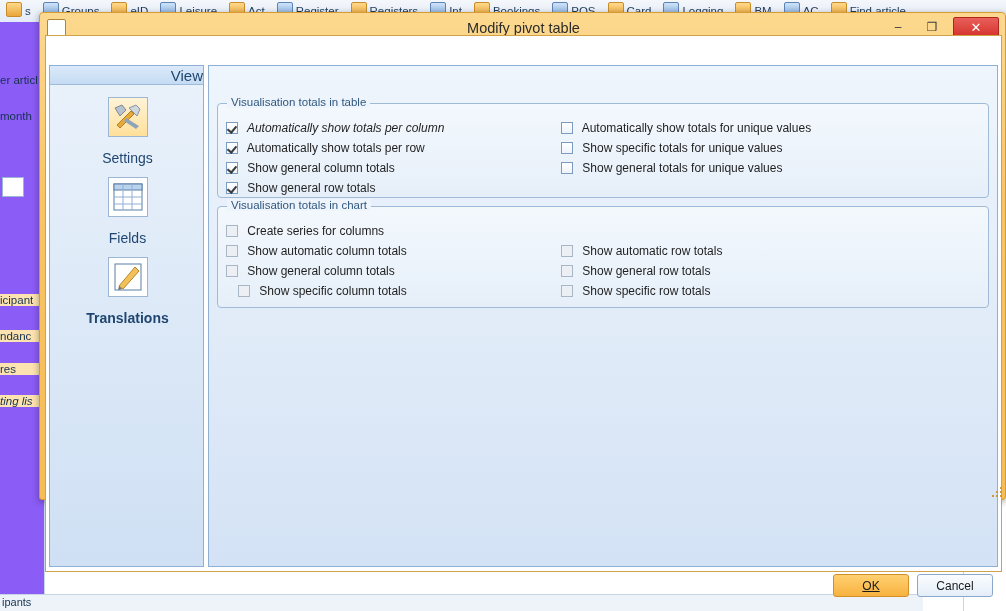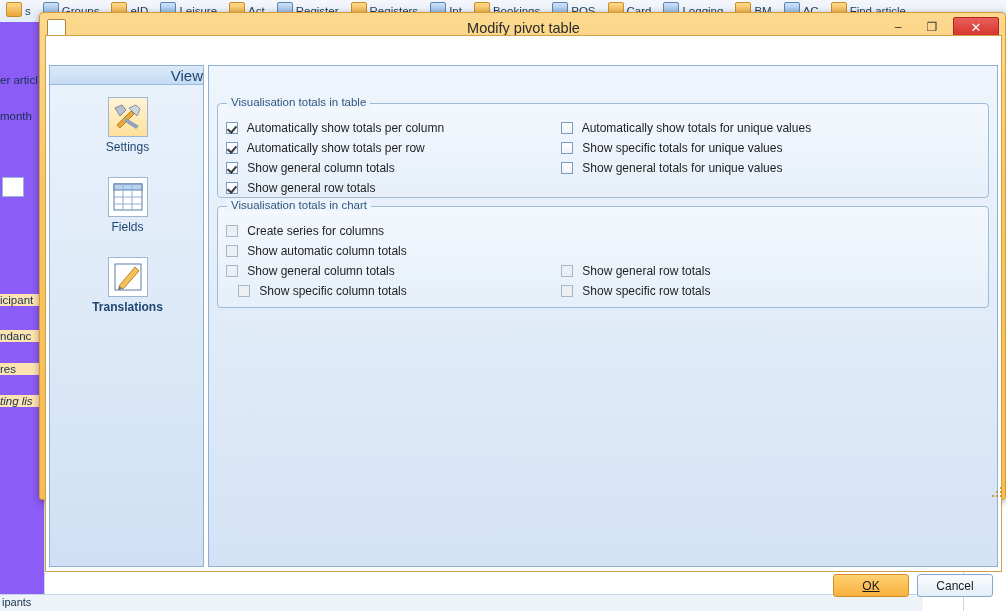--- a/index.html
+++ b/index.html
@@ -213,22 +213,22 @@
   }
   .nav-ico {
     width: 40px; height: 40px;
     margin: 0 auto;
     border: 1px solid #9db6d2;
     background: #ffffff;
     box-sizing: border-box;
     position: relative;
   }
   .nav-label {
-    margin-top: 3px;
-    font-size: 12px;
+    margin-top: 13px;
+    font-size: 14px;
     color: #1f4670;
   }
   .ico-settings {
     background: linear-gradient(to bottom, #fff4d8, #ffe09a);
   }
   .ico-fields {
     background: #ffffff;
   }
   .ico-translations {
     background: #ffffff;
@@ -435,21 +435,21 @@
         </div>
         <div class="nav-label">Translations</div>
       </div>
     </div>
 
     <div id="content-pane">
 
       <div class="groupbox" id="group-table">
         <div class="group-title">Visualisation totals in table</div>
 
-        <div class="chk-row" style="left:8px; top:16px;">
+        <div class="chk-row" style="left:8px; top:16px;font-style:italic;">
           <span class="chk-box checked"></span>
           <span class="chk-label">Automatically show totals per column</span>
         </div>
         <div class="chk-row" style="left:8px; top:36px;">
           <span class="chk-box checked"></span>
           <span class="chk-label">Automatically show totals per row</span>
         </div>
         <div class="chk-row" style="left:8px; top:56px;">
           <span class="chk-box checked"></span>
           <span class="chk-label">Show general column totals</span>
@@ -486,20 +486,24 @@
         </div>
         <div class="chk-row" style="left:8px; top:56px;">
           <span class="chk-box disabled"></span>
           <span class="chk-label">Show general column totals</span>
         </div>
         <div class="chk-row" style="left:20px; top:76px;">
           <span class="chk-box disabled"></span>
           <span class="chk-label">Show specific column totals</span>
         </div>
 
+        <div class="chk-row" style="left:343px; top:36px;">
+          <span class="chk-box disabled"></span>
+          <span class="chk-label">Show automatic row totals</span>
+        </div>
         <div class="chk-row" style="left:343px; top:56px;">
           <span class="chk-box disabled"></span>
           <span class="chk-label">Show general row totals</span>
         </div>
         <div class="chk-row" style="left:343px; top:76px;">
           <span class="chk-box disabled"></span>
           <span class="chk-label">Show specific row totals</span>
         </div>
       </div>
 

